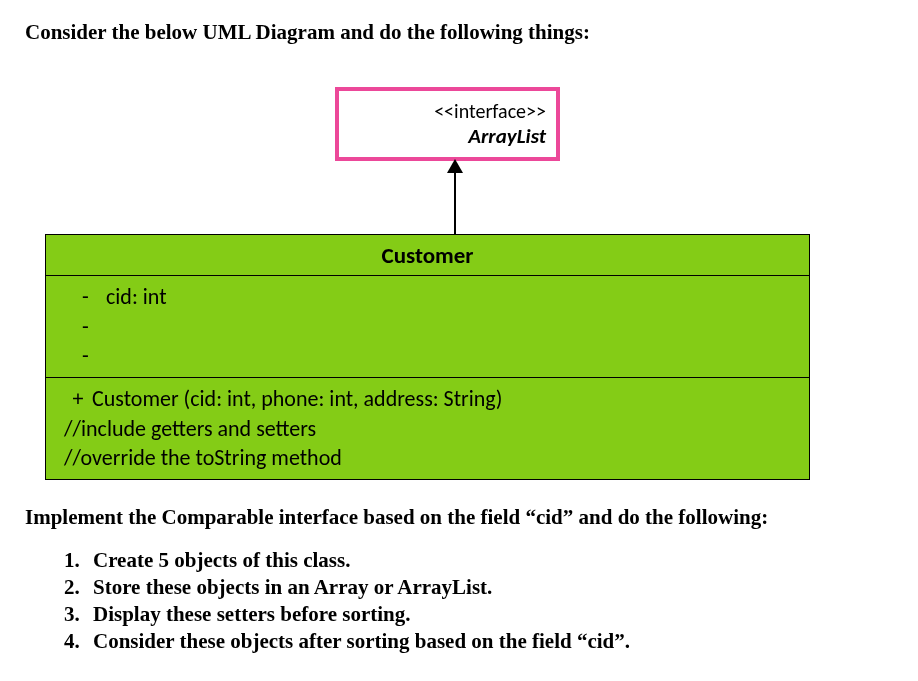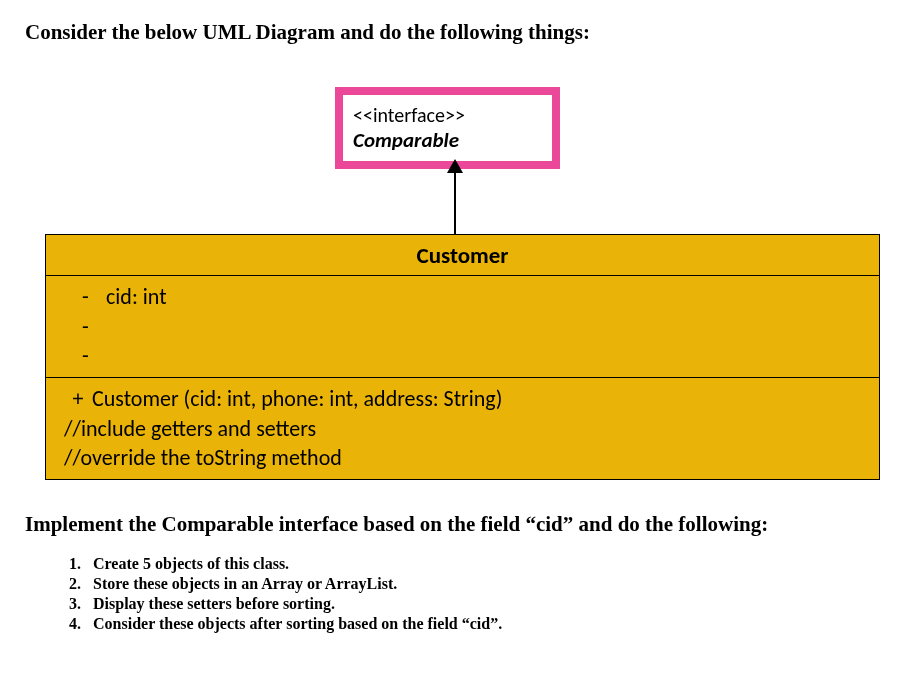--- a/index.html
+++ b/index.html
@@ -22,23 +22,23 @@
     .diagram-area {
       position: relative;
       width: 100%;
       height: 420px;
     }
     .interface-box {
       position: absolute;
       left: 310px;
       top: 10px;
       width: 225px;
-      border: 8px solid #ec4899;
+      border: 4px solid #ec4899;
       padding: 8px 10px;
-      text-align: left;
+      text-align: right;
       background: white;
     }
     .stereotype {
       font-family: Calibri, Arial, sans-serif;
       font-size: 20px;
     }
     .interface-name {
       font-family: Calibri, Arial, sans-serif;
       font-size: 21px;
       font-style: italic;
@@ -66,23 +66,23 @@
       width: 0;
       height: 0;
       border-left: 8px solid transparent;
       border-right: 8px solid transparent;
       border-bottom: 14px solid black;
     }
     .class-box {
       position: absolute;
       left: 20px;
       top: 157px;
-      width: 835px;
+      width: 765px;
       border: 1.5px solid black;
-      background: #eab308;
+      background: #84cc16;
       font-family: Calibri, Arial, sans-serif;
     }
     .class-name-compartment {
       text-align: center;
       border-bottom: 1.5px solid black;
       padding: 6px 0;
       font-size: 23px;
       font-weight: bold;
     }
     .attributes-compartment {
@@ -108,44 +108,44 @@
       line-height: 1.35;
     }
     .op-plus {
       display: inline-block;
       width: 28px;
       text-align: center;
     }
     .implement-text {
       font-weight: bold;
       font-size: 21px;
-      margin-top: 15px;
+      margin-top: 8px;
       margin-bottom: 18px;
     }
     .task-list {
       font-weight: bold;
-      font-size: 16px;
+      font-size: 21px;
       padding-left: 60px;
       list-style-position: outside;
       margin-top: 6px;
     }
     .task-list li {
       margin-bottom: 2px;
       padding-left: 8px;
     }
   </style>
 </head>
 <body>
 
 <div class="heading">Consider the below UML Diagram and do the following things:</div>
 
 <div class="diagram-area">
   <div class="interface-box">
     <div class="stereotype">&lt;&lt;interface&gt;&gt;</div>
-    <div class="interface-name">Comparable</div>
+    <div class="interface-name">ArrayList</div>
   </div>
 
   <div class="arrow-container">
     <div class="arrow-head"></div>
     <div class="arrow-line"></div>
   </div>
 
   <div class="class-box">
     <div class="class-name-compartment">Customer</div>
     <div class="attributes-compartment">

